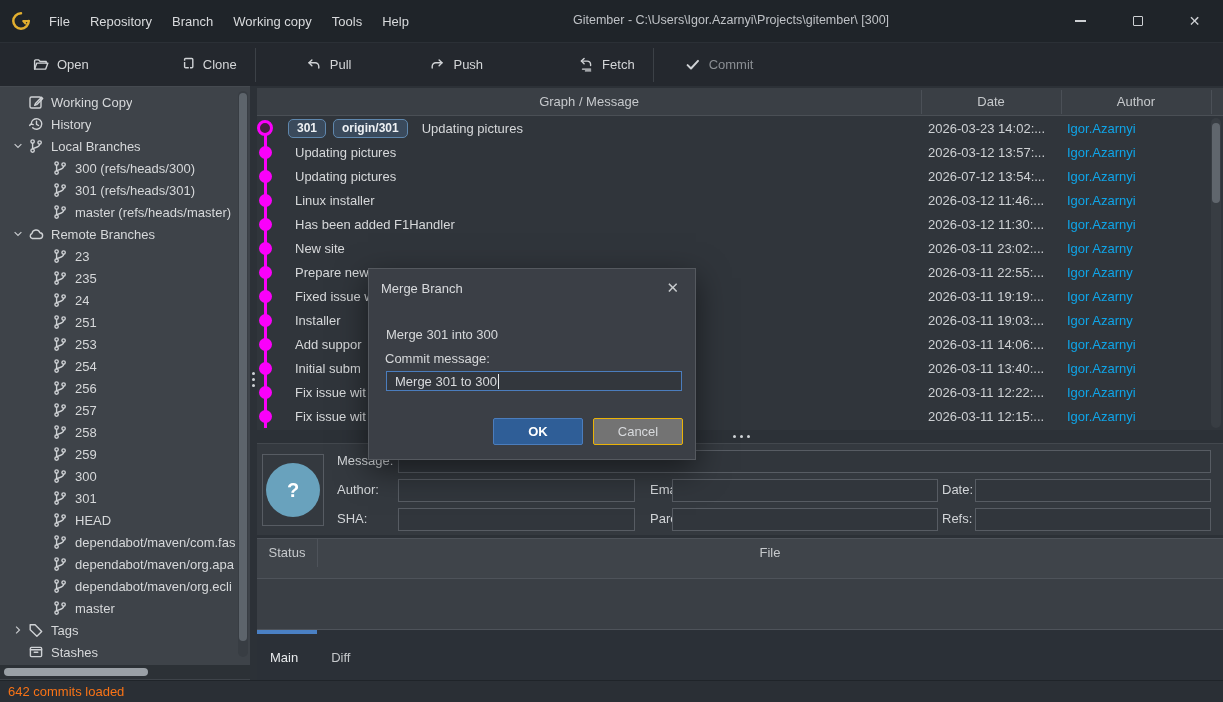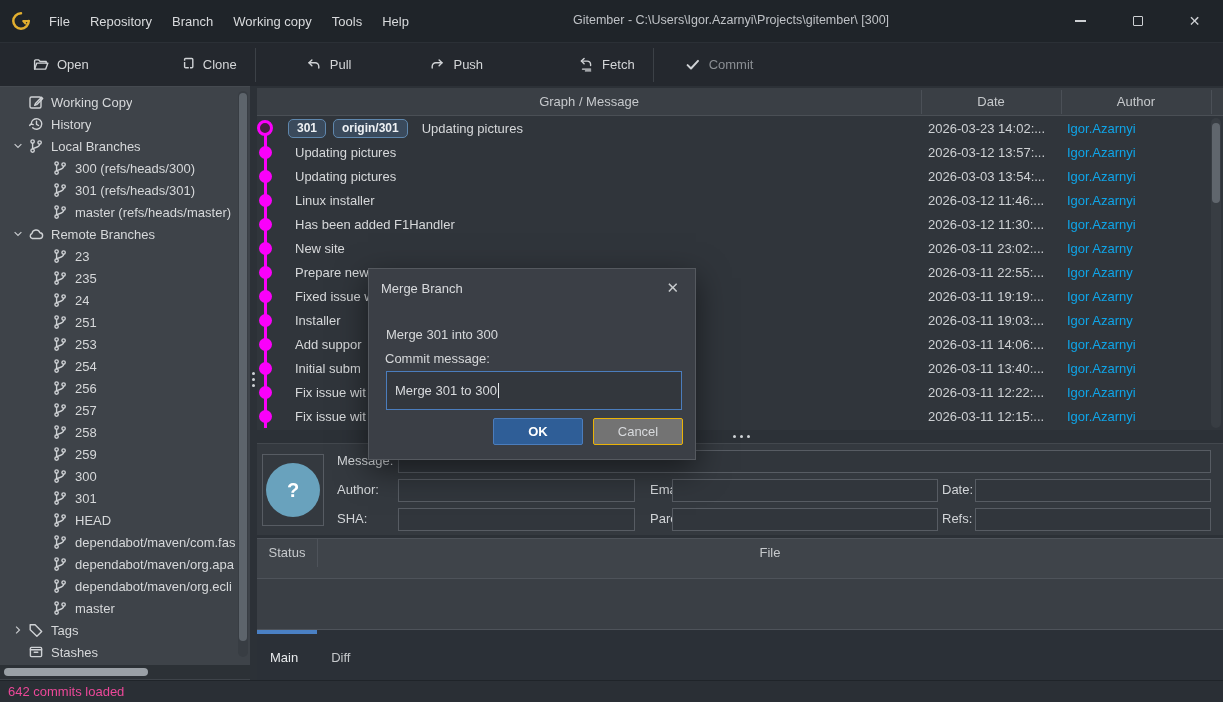--- a/index.html
+++ b/index.html
@@ -106,29 +106,29 @@
 
   
   .tabbar { position:absolute; left:0; top:544px; width:966px; height:50px; background:#2b3037; }
   .tab-indicator { position:absolute; left:0; top:0; width:60px; height:4px; background:#4a80c4; }
   .tabs { position:absolute; left:13px; top:20px; display:flex; gap:33px; }
   .tab { color:#c4c7ca; }
   .tab.active { color:#e8eaec; }
 
   
   .statusbar { position:absolute; left:0; top:680px; width:1223px; height:22px; background:#2a2f35; border-top:1px solid #1f2429; display:flex; align-items:center; }
-  .statusbar span { margin-left:8px; color:#ec4899; }
+  .statusbar span { margin-left:8px; color:#f97316; }
 
   
   .dialog { position:absolute; left:368px; top:268px; width:328px; height:192px; background:#3b3f46; border:1px solid #55595f; box-shadow:0 10px 30px rgba(0,0,0,.5); z-index:10; }
   .dlg-title { position:absolute; left:12px; top:12px; color:#d8dadd; }
   .dlg-close { position:absolute; right:16px; top:10px; color:#c8cbce; font-size:15px; }
   .dlg-msg { position:absolute; left:17px; top:58px; }
   .dlg-cml { position:absolute; left:16px; top:82px; }
-  .dlg-input { position:absolute; left:17px; top:102px; width:296px; height:39px; background:#33373d; border:1.6px solid #4b7dbd; display:flex; align-items:center; padding-left:8px; color:#d8dadd; }
+  .dlg-input { position:absolute; left:17px; top:102px; width:296px; height:20px; background:#33373d; border:1.6px solid #4b7dbd; display:flex; align-items:center; padding-left:8px; color:#d8dadd; }
   .caret { display:inline-block; width:1.4px; height:15px; background:#e8eaec; margin-left:1px; }
   .btn { position:absolute; top:149px; width:90px; height:27px; display:flex; align-items:center; justify-content:center; border-radius:2px; }
   .btn-ok { left:124px; background:#2f5e97; border:1px solid #4b7dbd; color:#fff; font-weight:bold; }
   .btn-cancel { left:224px; background:#737373; border:1px solid #eab308; color:#d8dadd; }
 </style>
 </head>
 <body>
 
 <svg width="0" height="0" style="position:absolute">
   <defs>
@@ -553,21 +553,21 @@
               <span class="dot"></span>
               <span></span>
               <span class="cmsg">Updating pictures</span>
               <span class="cdate">2026-03-12 13:57:...</span>
               <span class="cauthor">Igor.Azarnyi</span>
             </div>
             <div class="crow">
               <span class="dot"></span>
               <span></span>
               <span class="cmsg">Updating pictures</span>
-              <span class="cdate">2026-03-03 13:54:...</span>
+              <span class="cdate">2026-07-12 13:54:...</span>
               <span class="cauthor">Igor.Azarnyi</span>
             </div>
             <div class="crow">
               <span class="dot"></span>
               <span></span>
               <span class="cmsg">Linux installer</span>
               <span class="cdate">2026-03-12 11:46:...</span>
               <span class="cauthor">Igor.Azarnyi</span>
             </div>
             <div class="crow">

